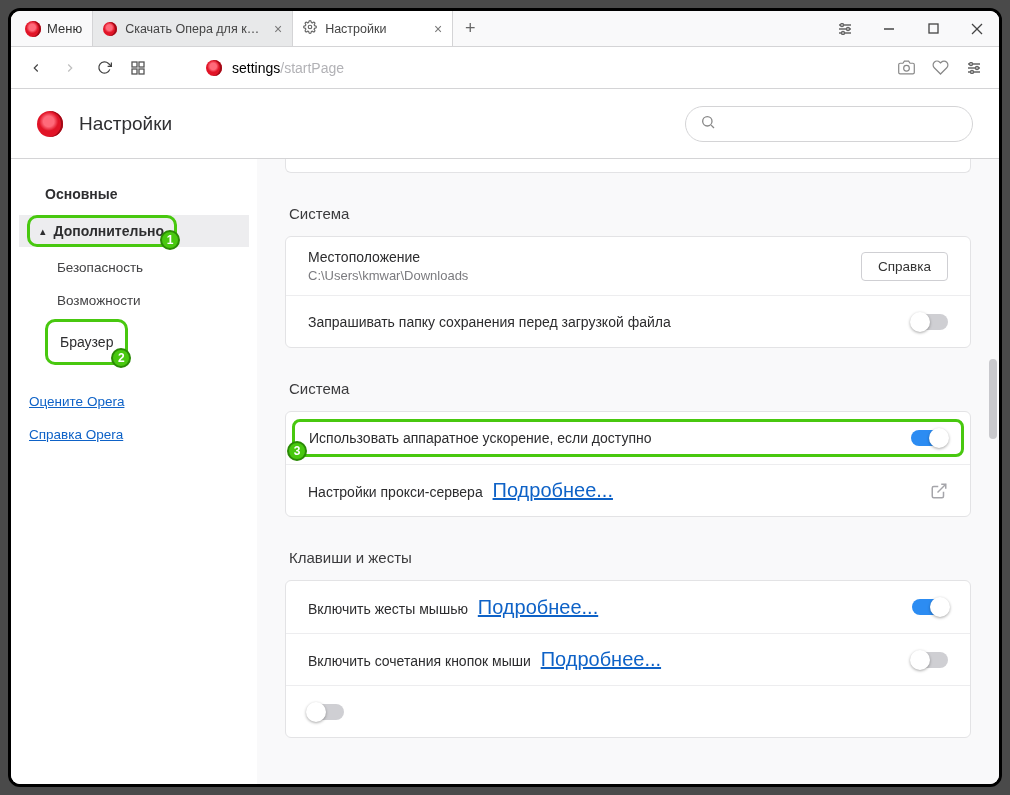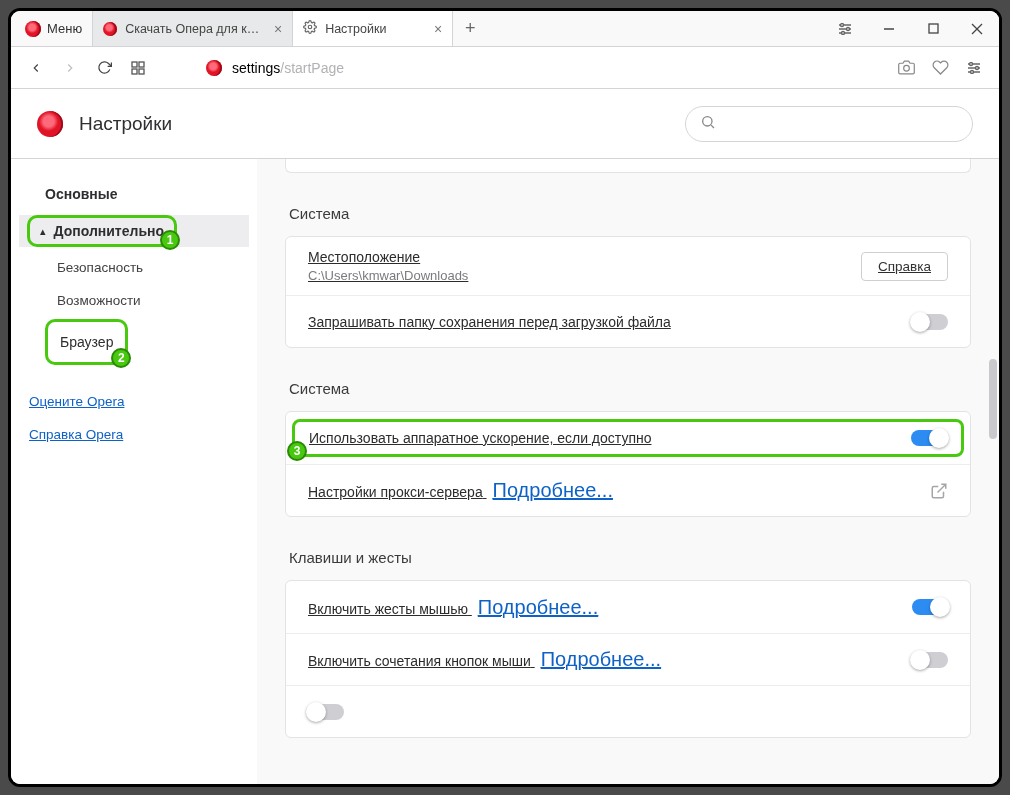--- a/index.html
+++ b/index.html
@@ -191,21 +191,20 @@
     border-radius: 6px;
     background: #fff;
   }
   .row {
     display:flex; align-items:center;
     min-height: 52px;
     padding: 12px 22px;
     border-top: 1px solid #ededef;
     font-size: 14px; color: #2c2c2e;
     gap: 0;
-    text-decoration: underline;
   }
   .card .row:first-child { border-top: none; }
   .row .label { flex: 1; }
   .row .sub { font-size: 13px; color: var(--text-muted); margin-top: 3px;}
   .btn {
     border: 1px solid #cfcfd3; border-radius: 4px;
     padding: 6px 16px; font-size: 13.5px; color:#333;
     background: #fff;
   }
   

